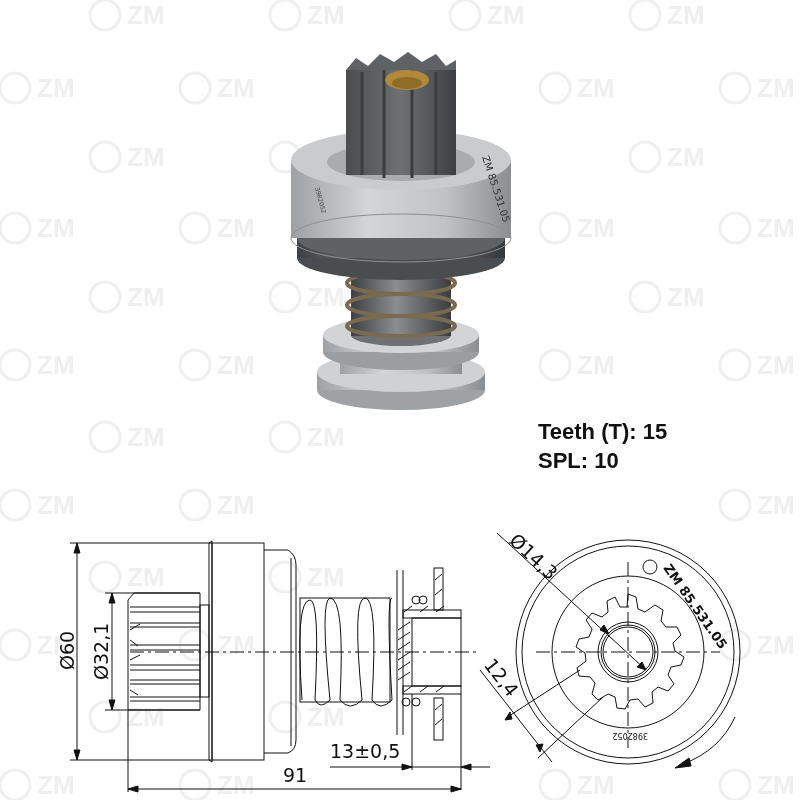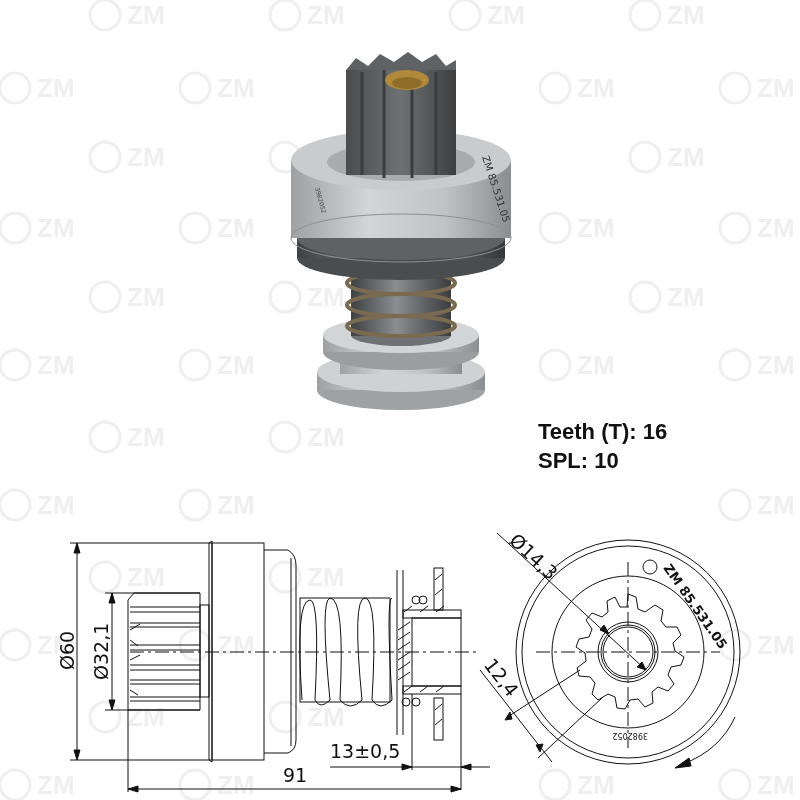--- a/index.html
+++ b/index.html
@@ -125,21 +125,21 @@
     <line x1="412" y1="70" x2="412" y2="178" stroke="#3a3c3e" stroke-width="3"></line>
     <line x1="436" y1="72" x2="436" y2="175" stroke="#3a3c3e" stroke-width="3"></line>
     <ellipse cx="407" cy="80" rx="22" ry="10" fill="#b08a3a"></ellipse>
     <ellipse cx="407" cy="83" rx="15" ry="6" fill="#8f6d28"></ellipse>
   </g>
 
   <text x="0" y="0" font-family="DejaVu Sans, sans-serif" font-size="10" fill="#333" transform="translate(482 157) rotate(72)">ZM 85.531.05</text>
   <text x="0" y="0" font-family="DejaVu Sans, sans-serif" font-size="6" fill="#444" transform="translate(315 188) rotate(75)">3982052</text>
 </svg>
 
-<div class="spec spec-teeth">Teeth (T): 16</div>
+<div class="spec spec-teeth">Teeth (T): 15</div>
 <div class="spec spec-spl">SPL: 10</div>
 
 <svg class="layer" viewBox="0 0 800 800" fill="none" stroke="#111" stroke-width="1">
 
   <g>
     <line x1="70" y1="543" x2="212" y2="543"></line>
     <line x1="70" y1="760" x2="212" y2="760"></line>
     <line x1="77" y1="543" x2="77" y2="760"></line>
     <path d="M77 543 l-3 10 h6 z" fill="#111"></path>
     <path d="M77 760 l-3 -10 h6 z" fill="#111"></path>

